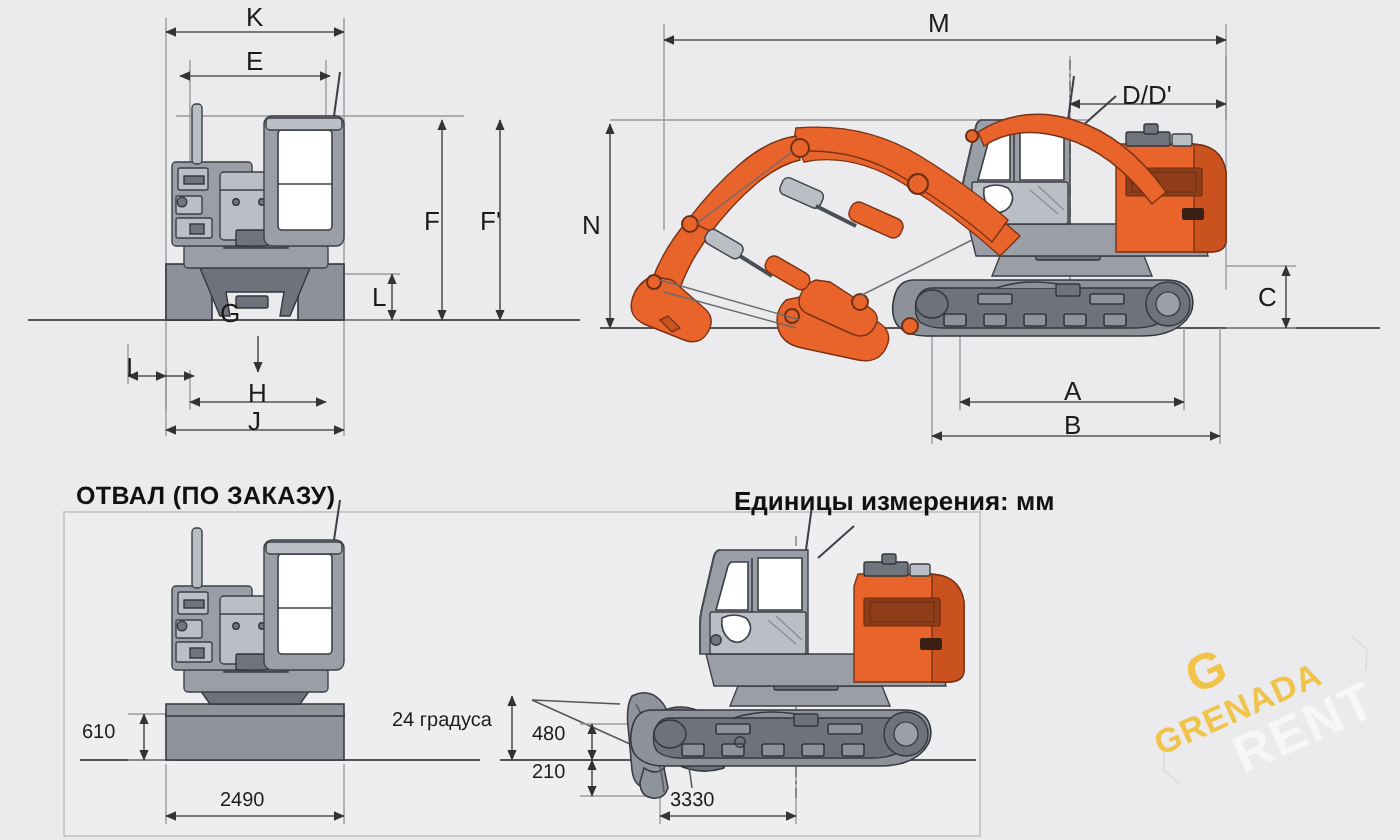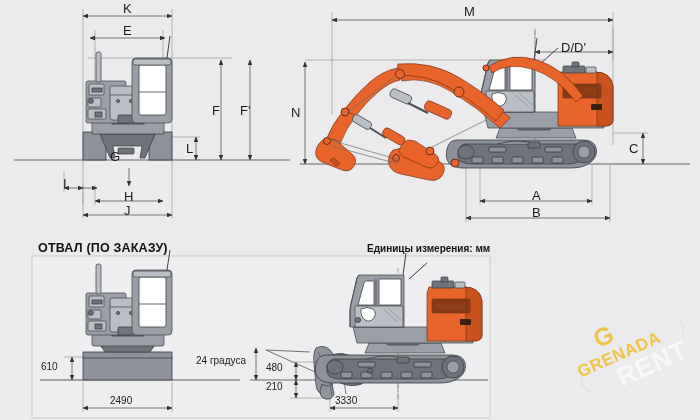--- a/index.html
+++ b/index.html
@@ -26,21 +26,21 @@
     position:absolute;
     font-size:12.5px;
     font-weight:bold;
     color:#111;
     letter-spacing:0.2px;
     white-space:nowrap;
     text-align:center;
   }
   .units-label {
     position:absolute;
-    font-size:10px;
+    font-size:13px;
     font-weight:bold;
     color:#111;
     white-space:nowrap;
   }
   .wm {
     position:absolute;
     left:566px; top:300px;
     width:132px; height:112px;
     pointer-events:none;
   }

